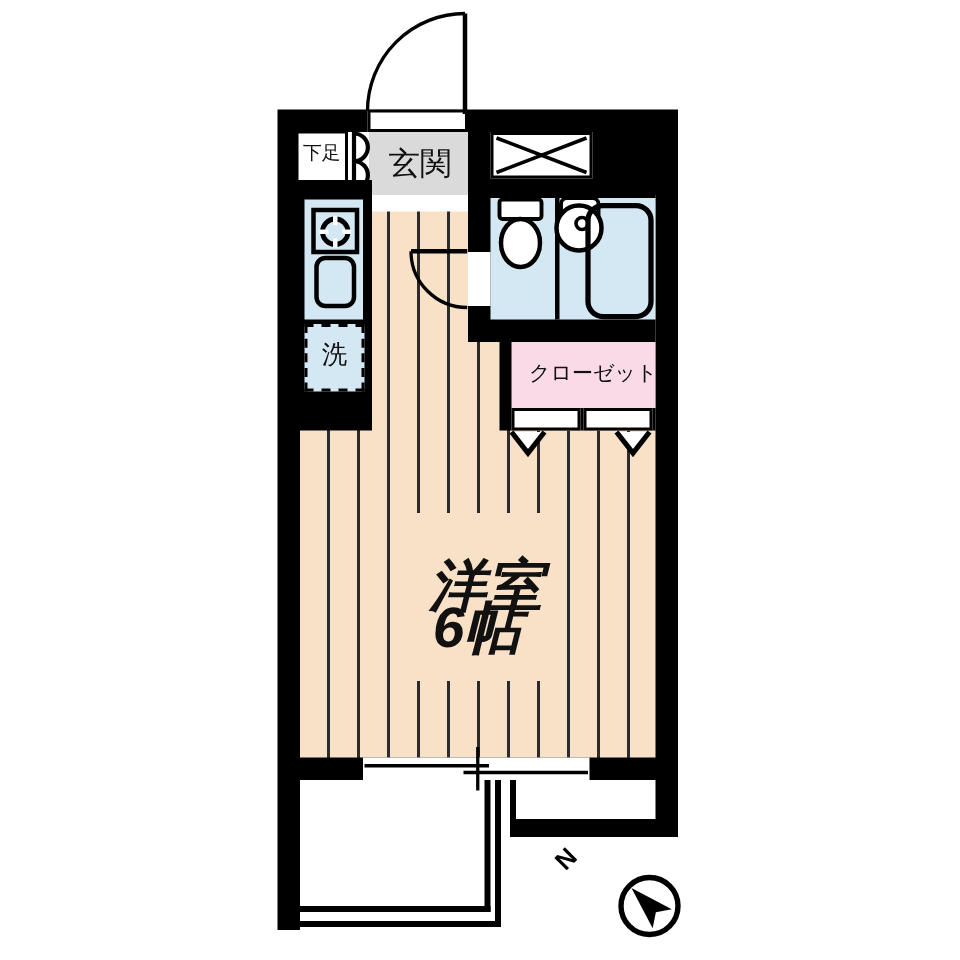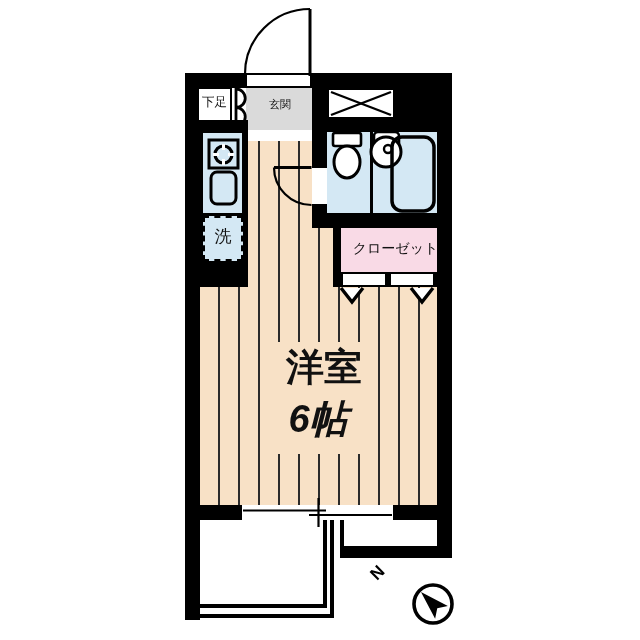--- a/index.html
+++ b/index.html
@@ -118,19 +118,19 @@
     </g>
 
     <g>
       <circle cx="433" cy="604" r="19" fill="#fff" stroke="#000" stroke-width="3.6"></circle>
       <path d="M0,-17 L9,12 L0,6 L-9,12 Z" transform="translate(433,604) rotate(-45)" fill="#000"></path>
       <text transform="translate(377,581) rotate(-45)" font-size="17" font-weight="bold" fill="#000">N</text>
     </g>
   </svg>
 
   <div class="abs lbl" style="left:199px;top:96px;width:31px;font-size:12.5px;">下足</div>
-  <div class="abs lbl" style="left:248px;top:99px;width:64px;font-size:11px;">玄関</div>
+  <div class="abs lbl" style="left:248px;top:99px;width:64px;font-size:21px;">玄関</div>
   <div class="abs lbl" style="left:203px;top:228px;width:40px;font-size:17px;">洗</div>
   <div class="abs lbl" style="left:341px;top:241px;width:109px;font-size:14px;">クローゼット</div>
-  <div class="abs lbl" style="left:258px;top:348px;width:132px;font-size:38px;font-weight:600;">洋室</div>
+  <div class="abs lbl" style="left:258px;top:372px;width:132px;font-size:38px;font-weight:600;font-style:italic;">洋室</div>
   <div class="abs lbl" style="left:258px;top:400px;width:120px;font-size:38px;font-weight:600;font-style:italic;">6帖</div>
 
 </div>
 
 </body></html>

